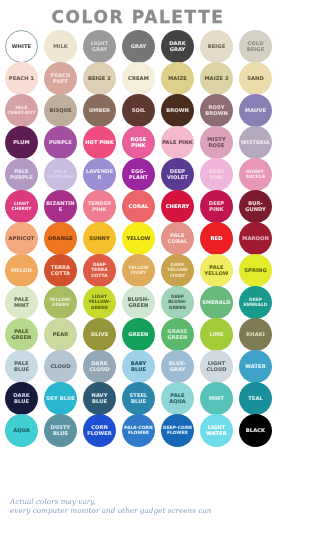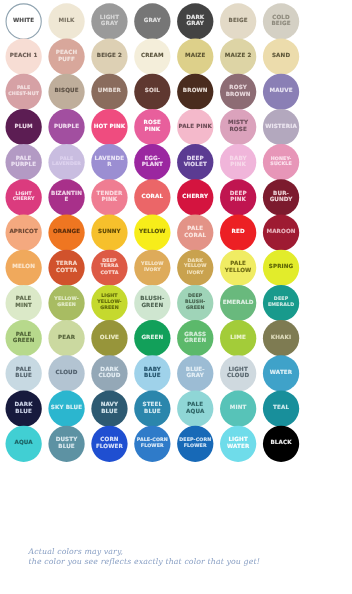--- a/index.html
+++ b/index.html
@@ -76,27 +76,28 @@
     left: 10px;
     top: 497px;
     width: 258px;
     font-family: "DejaVu Serif", serif;
     font-style: italic;
     font-size: 7.1px;
     line-height: 9.1px;
     color: #8aa0c4;
     letter-spacing: 0.1px;
   }
-  #footer div { white-space: nowrap; margin-left: 16px; }
+  #footer div { white-space: nowrap; }
 </style>
 </head>
 <body>
 
 <div id="page" style="background: rgb(255, 255, 255);">
 
+  <div id="title" style="color: rgb(139, 139, 139);">COLOR PALETTE</div>
 
   <div id="grid">
       <div class="cell">
         <div class="swatch ring" style="background: rgb(255, 255, 255);">
           <span class="lbl" style="color: rgb(74, 74, 74);">WHITE</span>
         </div>
       </div>
       <div class="cell">
         <div class="swatch" style="background: rgb(239, 231, 212);">
           <span class="lbl" style="color: rgb(124, 116, 100);">MILK</span>
@@ -544,16 +545,16 @@
       </div>
       <div class="cell">
         <div class="swatch" style="background: rgb(0, 0, 0);">
           <span class="lbl" style="color: rgb(240, 240, 240);">BLACK</span>
         </div>
       </div>
     </div>
 
   <div id="footer" style="color: rgb(138, 160, 196);">
       <div>Actual colors may vary,</div>
-      <div>the color you see reflects exactly that color that you get!</div>
+      <div>every computer monitor and other gadget screens can</div>
     </div>
 
 </div>
 
 </body></html>

